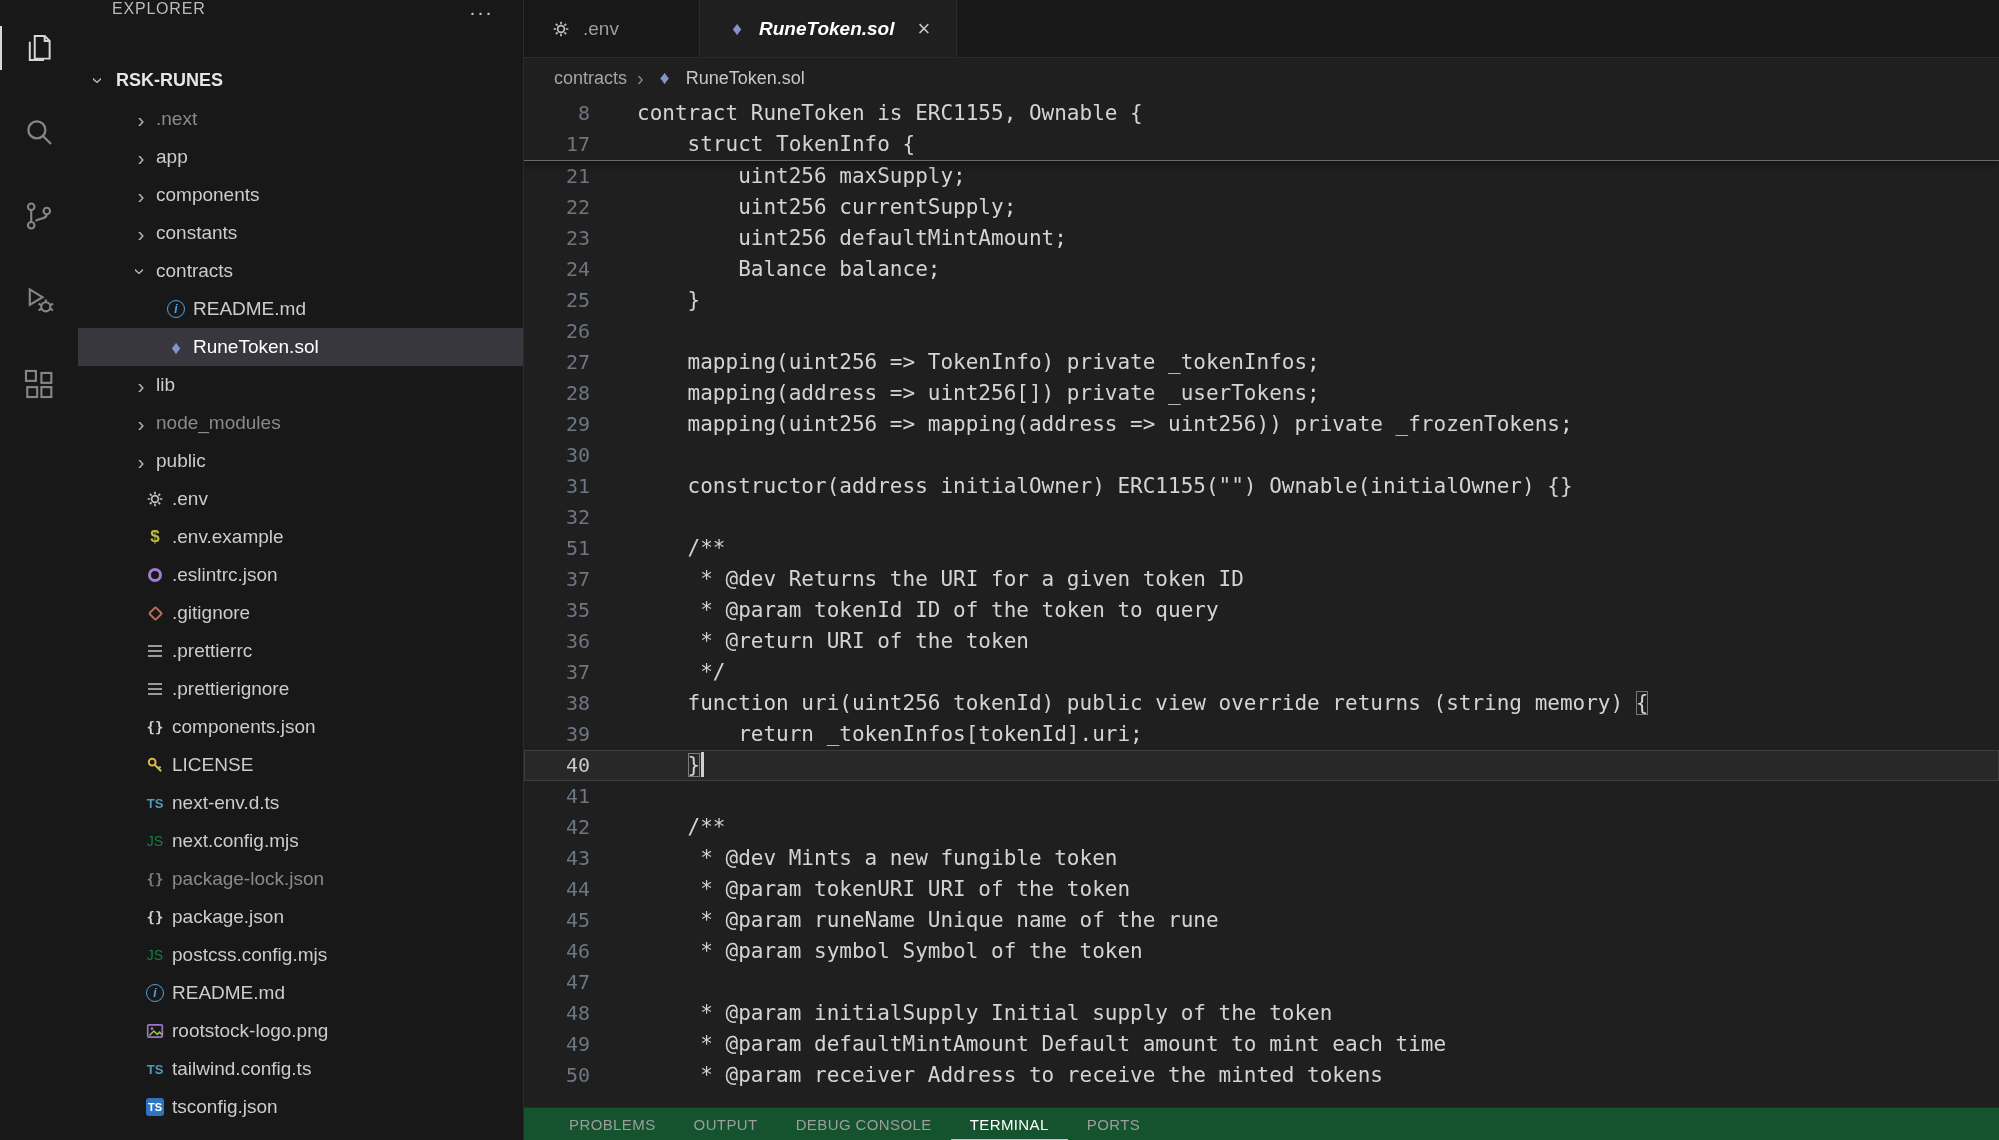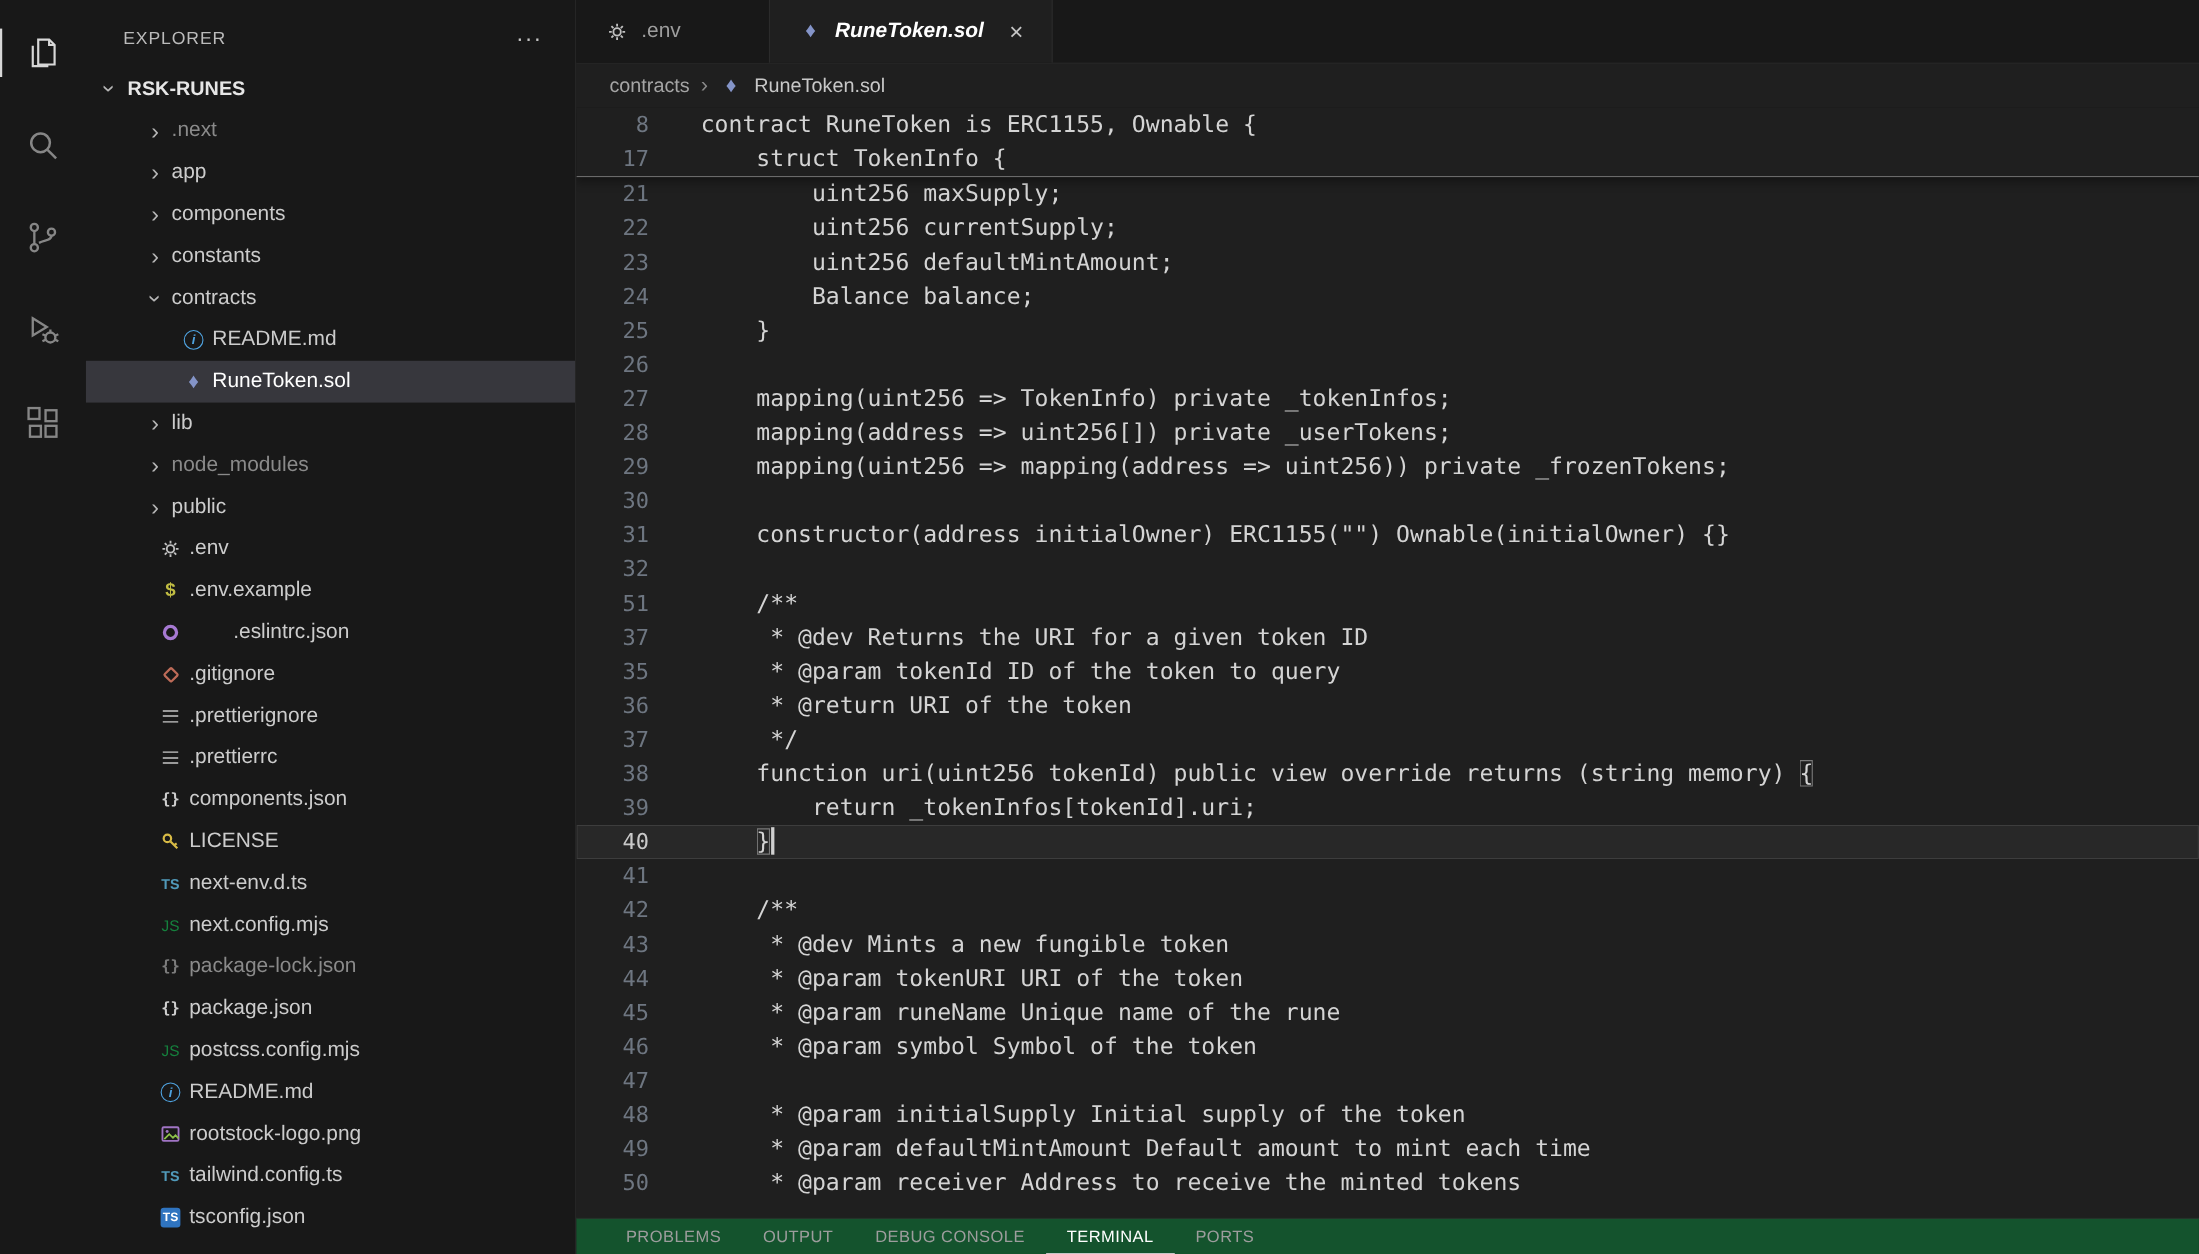--- a/index.html
+++ b/index.html
@@ -9,21 +9,21 @@
 
   
   .activitybar{width:78px;background:#181818;flex-shrink:0;padding-top:6px}
   .ab-item{height:84px;display:flex;align-items:center;justify-content:center;color:#868686;position:relative;cursor:pointer}
   .ab-item.active{color:#d7d7d7}
   .ab-item.active::before{content:"";position:absolute;left:0;top:20px;bottom:20px;width:2px;background:#d7d7d7}
   .ab-item svg{width:34px;height:34px}
 
   
   .sidebar{width:446px;background:#181818;border-right:1px solid #2b2b2b;flex-shrink:0;display:flex;flex-direction:column;overflow:hidden}
-  .sb-header{height:60px;display:flex;align-items:center;padding:11px 30px 0 34px;color:#bbbbbb;font-size:16px;letter-spacing:.8px}
+  .sb-header{height:60px;display:flex;align-items:flex-start;padding:0 30px 0 34px;color:#bbbbbb;font-size:16px;letter-spacing:.8px}
   .sb-header .title{flex:1}
   .more{color:#c5c5c5;font-size:21px;cursor:pointer;letter-spacing:1px}
   .section{height:40px;display:flex;align-items:center;color:#e6e6e6;font-weight:bold;font-size:18px;padding-left:12px;gap:8px;cursor:pointer}
   .chev{display:inline-block;width:18px;text-align:center;color:#b6b6b6;font-size:21px;line-height:1;font-weight:normal}
   .chev.down{transform:rotate(90deg)}
   .trow{height:38px;display:flex;align-items:center;font-size:19px;color:#cccccc;cursor:pointer;white-space:nowrap}
   .trow.selected{background:#37373d;color:#ffffff}
   .trow.dimmed .tlabel{color:#8a8a8a}
   .trow.dimmed .fi{opacity:.55}
   .tlabel{margin-left:6px}
@@ -173,43 +173,43 @@
             </svg>
           </span>
           <span class="tlabel">.env</span>
         </div>
         <div class="trow" style="padding-left: 66px;">
           <span class="fi">
             <span class="fi-dollar">$</span>
           </span>
           <span class="tlabel">.env.example</span>
         </div>
-        <div class="trow" style="padding-left: 66px; gap: 40px;">
+        <div class="trow" style="padding-left: 66px;">
           <span class="fi">
             <span class="fi-eslint"></span>
           </span>
           <span class="tlabel">.eslintrc.json</span>
         </div>
         <div class="trow" style="padding-left: 66px;">
           <span class="fi">
             <span class="fi-git"></span>
           </span>
           <span class="tlabel">.gitignore</span>
         </div>
         <div class="trow" style="padding-left: 66px;">
           <span class="fi">
             <span class="fi-lines"></span>
           </span>
+          <span class="tlabel">.prettierrc</span>
+        </div>
+        <div class="trow" style="padding-left: 66px;">
+          <span class="fi">
+            <span class="fi-lines"></span>
+          </span>
           <span class="tlabel">.prettierignore</span>
-        </div>
-        <div class="trow" style="padding-left: 66px;">
-          <span class="fi">
-            <span class="fi-lines"></span>
-          </span>
-          <span class="tlabel">.prettierrc</span>
         </div>
         <div class="trow" style="padding-left: 66px;">
           <span class="fi">
             <span class="fi-braces">{}</span>
           </span>
           <span class="tlabel">components.json</span>
         </div>
         <div class="trow" style="padding-left: 66px;">
           <span class="fi">
             <svg viewBox="0 0 16 16" fill="none" stroke="#d7ba45" stroke-width="1.8">

